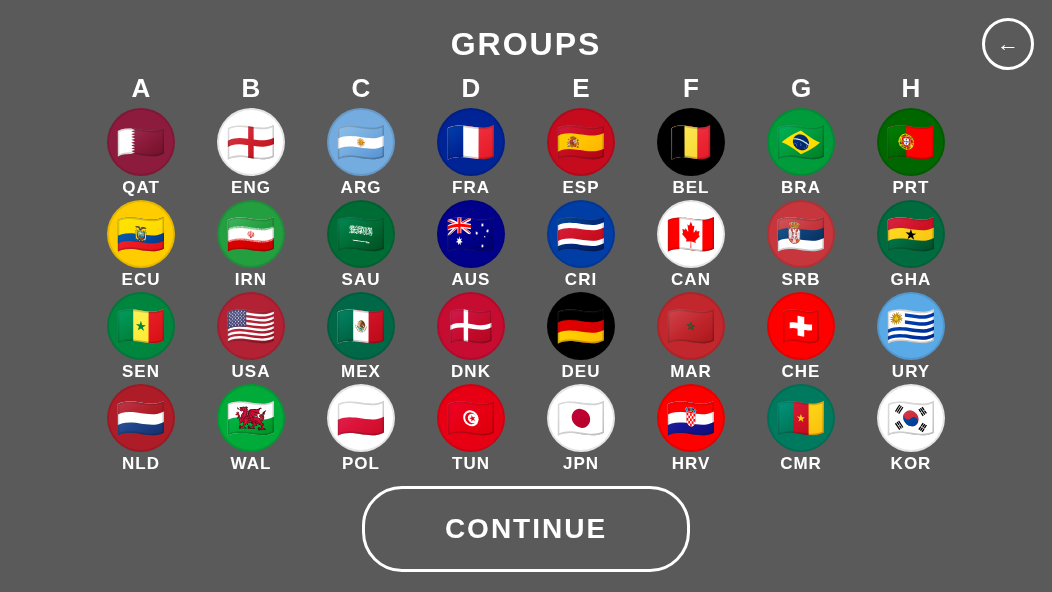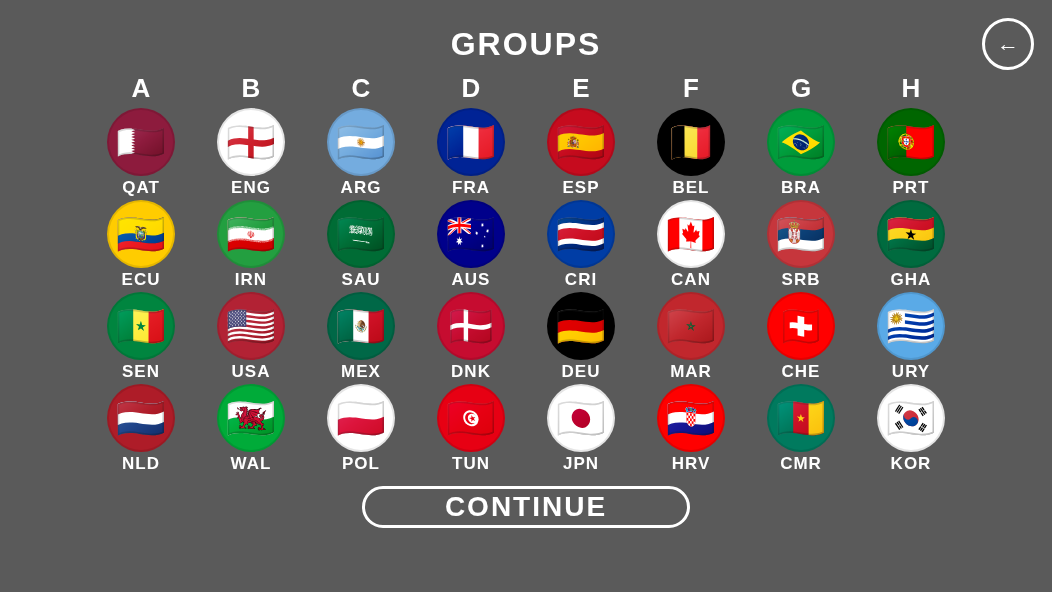--- a/index.html
+++ b/index.html
@@ -87,21 +87,21 @@
       color: white;
       font-size: 17px;
       font-weight: bold;
       letter-spacing: 1px;
     }
     .continue-btn {
       margin-top: 12px;
       background: #5a5a5a;
       border: 3px solid white;
       border-radius: 40px;
-      padding: 2px 80px;
+      padding: 24px 80px;
       color: white;
       font-size: 28px;
       font-weight: bold;
       letter-spacing: 2px;
       cursor: pointer;
     }
 
     
     .flag-qat { background: #8d1b3d; }
     .flag-eng { background: white; position: relative; }

